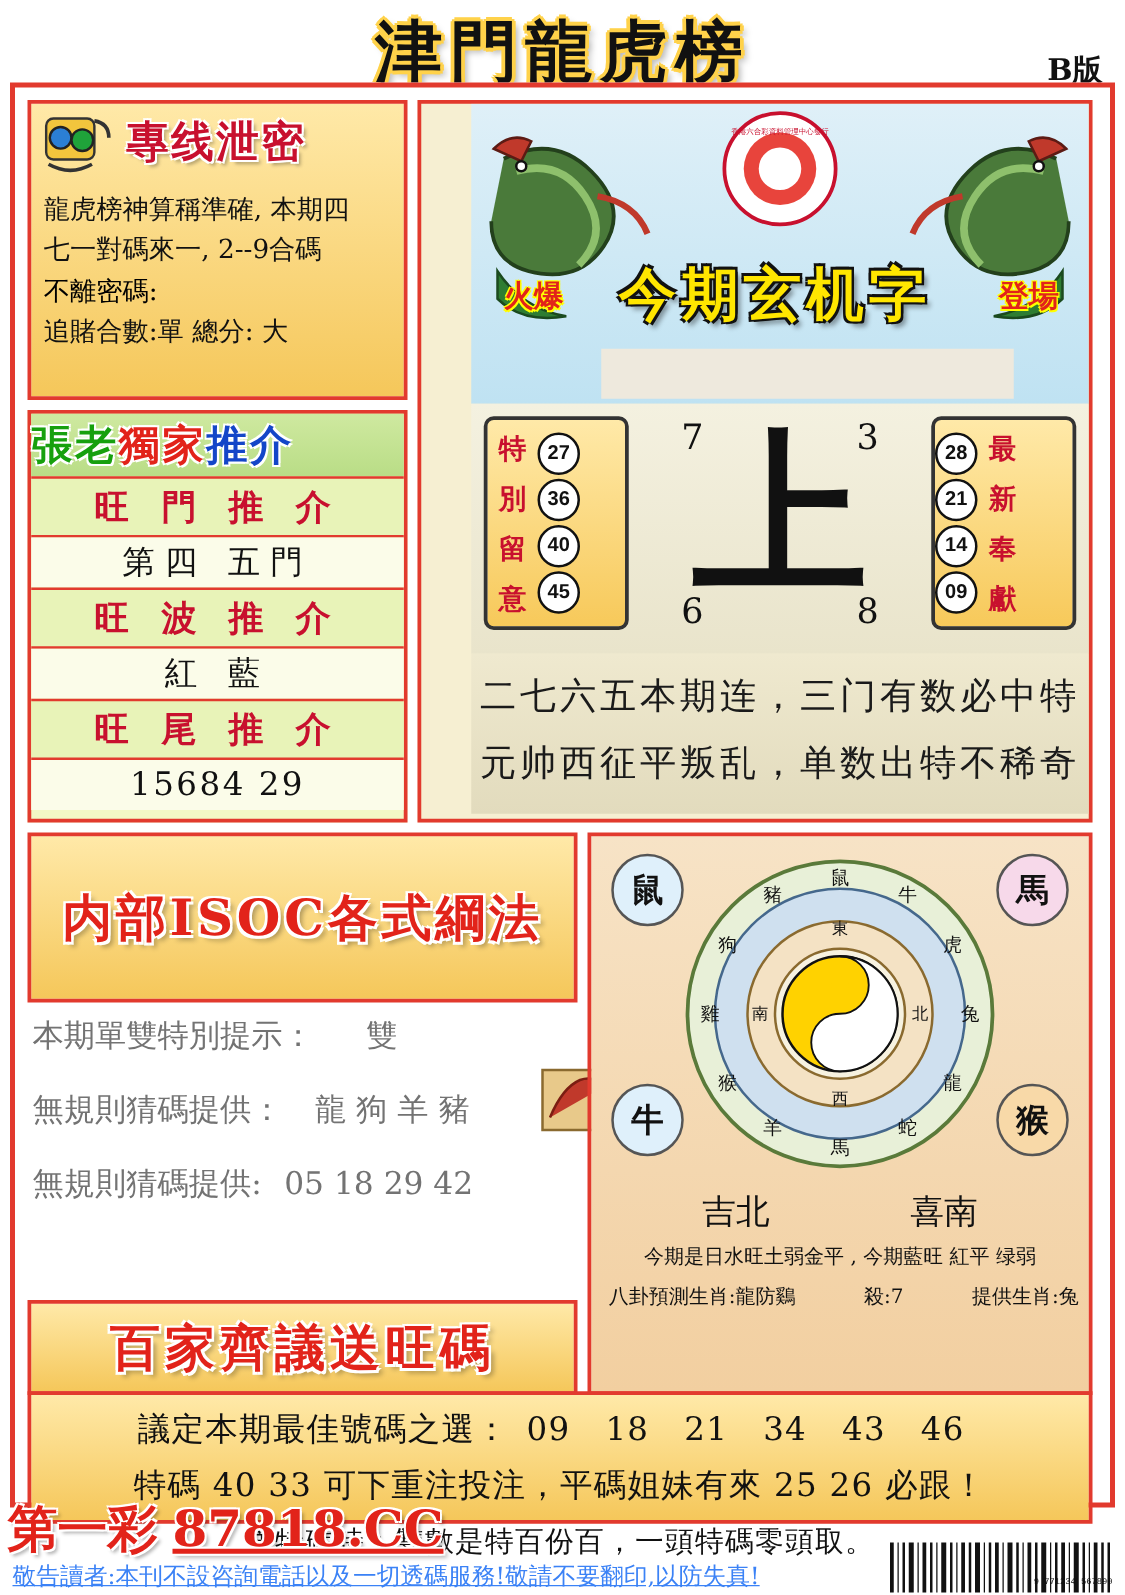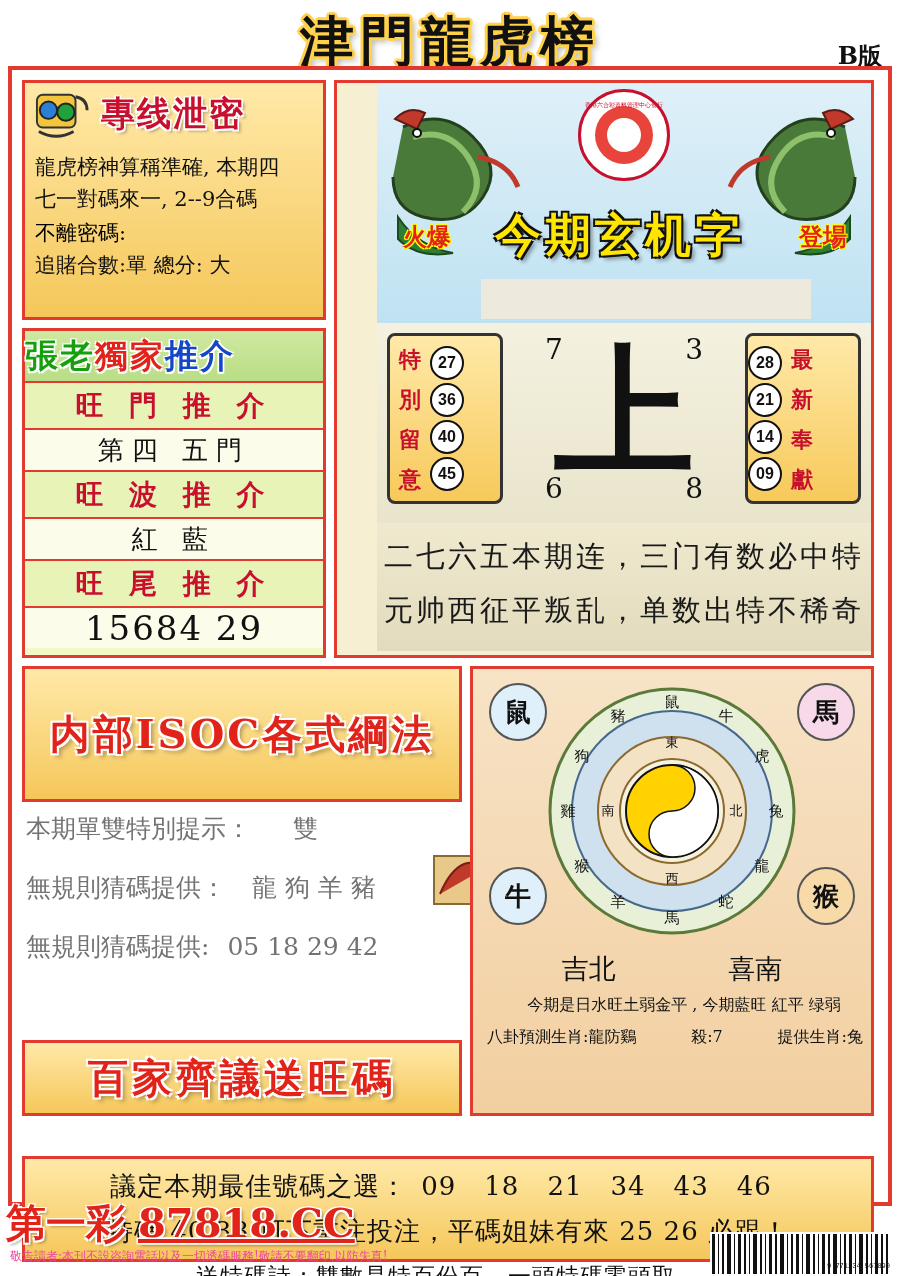--- a/index.html
+++ b/index.html
@@ -41,21 +41,21 @@
   .zhang-title{height:50px;line-height:50px;font-family:"DejaVu Serif","Liberation Serif",serif;
     font-size:33px;font-weight:bold;letter-spacing:2px;background:linear-gradient(#cfe9a0,#b9dd86);}
   .zt-g{color:#17a00e;text-shadow:-1.5px -1.5px 0 #fff,1.5px -1.5px 0 #fff,-1.5px 1.5px 0 #fff,1.5px 1.5px 0 #fff;}
   .zt-r{color:#e2231a;text-shadow:-1.5px -1.5px 0 #fff,1.5px -1.5px 0 #fff,-1.5px 1.5px 0 #fff,1.5px 1.5px 0 #fff;}
   .zt-b{color:#1446c8;text-shadow:-1.5px -1.5px 0 #fff,1.5px -1.5px 0 #fff,-1.5px 1.5px 0 #fff,1.5px 1.5px 0 #fff;}
   .zrow{height:45px;line-height:45px;text-align:center;border-top:2px solid #e23a2e;border-bottom:2px solid #e23a2e;
      background:#e8f3b8;font-family:"DejaVu Serif","Liberation Serif",serif;font-size:28px;font-weight:bold;color:#c8102e;letter-spacing:8px;}
   .zval{height:40px;line-height:40px;text-align:center;background:#fbfce9;font-family:"DejaVu Serif","Liberation Serif",serif;
      font-size:26px;color:#111;letter-spacing:8px;}
   .zfinal{height:40px;line-height:40px;text-align:center;background:#fbfce9;font-family:"DejaVu Serif","Liberation Serif",serif;
-     font-size:34px;color:#111;letter-spacing:2px;}
+     font-size:26px;color:#111;letter-spacing:2px;}
 
   
   .p-dragon{left:322px;top:10px;width:540px;height:578px;border:3px solid #e23a2e;background:#f6efd2;overflow:hidden;padding-left:40px;}
   .dragon-top{position:relative;height:240px;background:linear-gradient(#dff0f8,#bfe2f2);}
   .emblem{position:absolute;left:50%;top:6px;transform:translateX(-50%);width:86px;height:86px;border-radius:50%;
      background:#fff;border:3px solid #c8102e;display:flex;align-items:center;justify-content:center;}
   .emblem-inner{width:58px;height:58px;border-radius:50%;background:#e8443c;position:relative;}
   .emblem-inner:before{content:"";position:absolute;left:50%;top:50%;transform:translate(-50%,-50%);
      width:34px;height:34px;border-radius:50%;background:#fff;}
   .emblem-txt{position:absolute;top:9px;left:0;width:100%;text-align:center;font-size:6px;color:#c8102e;}
@@ -110,36 +110,36 @@
      justify-content:center;font-family:"DejaVu Serif","Liberation Serif",serif;font-size:26px;font-weight:bold;color:#111;}
   .z-tl{left:16px;top:14px;background:#dff0fb;}
   .z-tr{right:16px;top:14px;background:#f7d9ea;}
   .z-bl{left:16px;top:198px;background:#dff0fb;}
   .z-br{right:16px;top:198px;background:#f8d9a8;}
   .wheel{position:absolute;left:50%;top:16px;transform:translateX(-50%);width:252px;height:252px;}
   .dirrow{position:absolute;left:0;top:282px;width:100%;text-align:center;font-family:"DejaVu Serif","Liberation Serif",serif;
      font-size:27px;color:#111;}
   .dirrow span{margin:0 52px;}
   .bagua-note{position:absolute;left:0;top:326px;width:100%;text-align:center;font-family:"DejaVu Serif","Liberation Serif",serif;
-     font-size:16px;color:#111;padding-left:12px;}
+     font-size:16px;color:#111;}
   .bagua-note2{position:absolute;left:14px;top:358px;width:376px;display:flex;justify-content:space-between;
      font-family:"DejaVu Serif","Liberation Serif",serif;font-size:16px;color:#111;}
 
   
-  .p-bottom{left:10px;top:1086px;width:852px;height:106px;border:3px solid #e23a2e;background:linear-gradient(#ffe9a8,#f5c75a);}
+  .p-bottom{left:10px;top:1043px;width:852px;height:106px;border:3px solid #e23a2e;background:linear-gradient(#ffe9a8,#f5c75a);}
   .b-line{font-family:"DejaVu Serif","Liberation Serif",serif;font-size:26px;color:#111;text-align:center;margin-top:10px;letter-spacing:1px;}
   .b-line .nums span{margin:0 14px;}
   .b-line3{font-size:23px;margin-top:12px;}
 
   
   .footer{position:absolute;left:0;top:1196px;width:900px;height:80px;}
   .brand{position:absolute;left:6px;top:0px;font-family:"DejaVu Serif","Liberation Serif",serif;font-size:40px;font-weight:bold;
      color:#e2231a;text-shadow:-1.5px -1.5px 0 #fff,1.5px -1.5px 0 #fff,-1.5px 1.5px 0 #fff,1.5px 1.5px 0 #fff,3px 3px 3px rgba(0,0,0,.3);}
   .brand .site{color:#e2231a;text-decoration:underline;}
-  .disclaimer{position:absolute;left:10px;top:52px;font-family:"DejaVu Serif","Liberation Serif",serif;font-size:12px;color:#ec4899;}
+  .disclaimer{position:absolute;left:10px;top:52px;font-family:"DejaVu Serif","Liberation Serif",serif;font-size:19px;color:#3b82f6;text-decoration:underline;}
   .barcode{position:absolute;right:10px;top:36px;width:180px;height:44px;}
   .barcode-num{position:absolute;right:10px;top:66px;font-size:7px;color:#111;font-family:"Liberation Mono",monospace;}
 </style>
 </head>
 <body>
 
 <div class="masthead">
   <div class="title">津門龍虎榜</div>
   <div class="edition">B版</div>
 </div>

